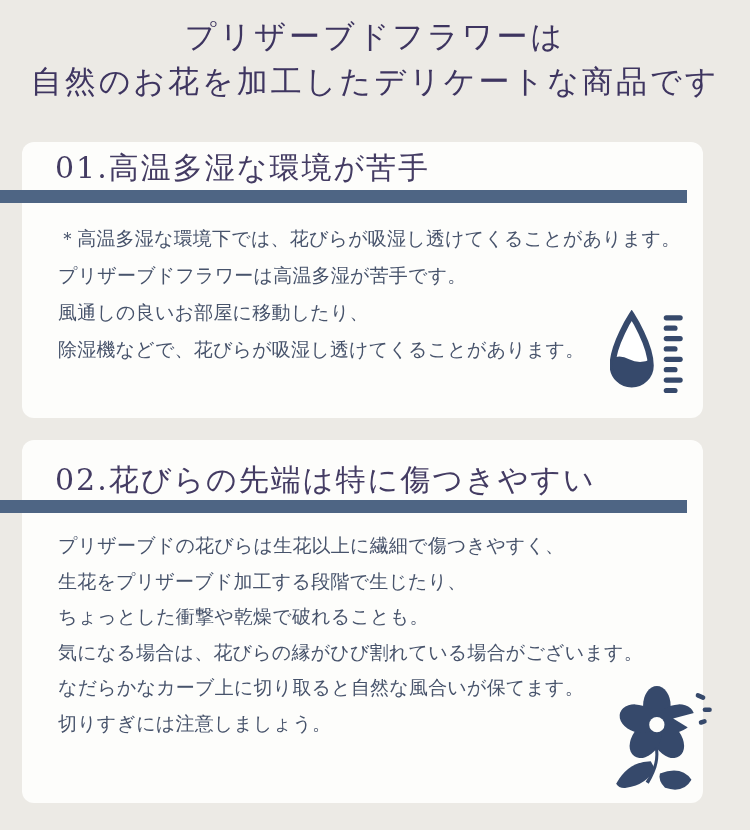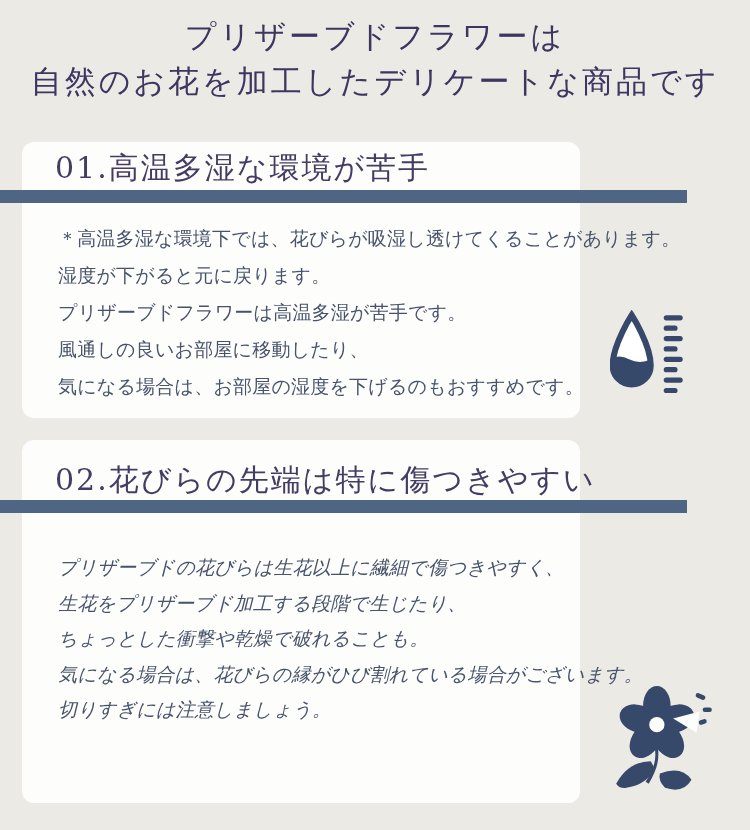--- a/index.html
+++ b/index.html
@@ -18,42 +18,42 @@
     font-family:"DejaVu Sans","Liberation Sans",sans-serif;
   }
   .page-title{
     position:absolute;top:14px;left:0;width:750px;
     text-align:center;margin:0;font-weight:normal;
     font-family:"DejaVu Serif","Liberation Serif",serif;
     font-size:31px;line-height:45px;letter-spacing:3px;
     color:var(--title-text);
   }
   .card{
-    position:absolute;left:22px;width:558px;
+    position:absolute;left:22px;width:681px;
     background:var(--card-bg);border-radius:12px;
   }
   .card.card-1{top:142px;height:276px;}
   .card.card-2{top:440px;height:363px;}
   .card-heading{
     position:absolute;left:33px;margin:0;font-weight:normal;
     font-family:"DejaVu Serif","Liberation Serif",serif;
     font-size:30px;line-height:40px;letter-spacing:2px;
     color:var(--heading-text);white-space:nowrap;
   }
   .card-1 .card-heading{top:6px;}
   .card-2 .card-heading{top:20px;}
   .accent-bar{
     position:absolute;left:0;width:687px;height:13px;
     background:var(--accent-bar);z-index:3;
   }
   .accent-bar.bar-1{top:190px;}
   .accent-bar.bar-2{top:500px;}
   .card-body{position:absolute;left:36px;right:40px;}
   .card-1 .card-body{top:78px;}
-  .card-2 .card-body{top:110px;font-style:italic;}
+  .card-2 .card-body{top:88px;}
   .card-body p{
     margin:0;font-size:19px;letter-spacing:0.2px;
     color:var(--body-text);white-space:nowrap;
   }
   .card-1 .card-body p{line-height:37px;}
   .card-2 .card-body p{line-height:35.5px;}
   .icon{position:absolute;}
   .icon.humidity{left:588px;top:168px;}
   .icon.flower{left:592px;top:244px;}
 </style>
@@ -62,24 +62,23 @@
 
 <h1 class="page-title">
   <span>プリザーブドフラワーは</span><br>
   <span>自然のお花を加工したデリケートな商品です</span>
 </h1>
 
 <section class="card card-1">
   <h2 class="card-heading">01.高温多湿な環境が苦手</h2>
   <div class="card-body">
     <p>＊高温多湿な環境下では、花びらが吸湿し透けてくることがあります。</p>
-    <p>湿度が下がると元に戻ります。</p>
     <p>プリザーブドフラワーは高温多湿が苦手です。</p>
     <p>風通しの良いお部屋に移動したり、</p>
-    <p>気になる場合は、お部屋の湿度を下げるのもおすすめです。</p>
+    <p>除湿機などで、花びらが吸湿し透けてくることがあります。</p>
   </div>
   <svg class="icon humidity" width="78" height="90" viewBox="0 0 90 104" aria-hidden="true">
     <defs>
       <clipPath id="dropClip">
         <path d="M25 6 C25 6 3 40 3 64 A22 22 0 0 0 47 64 C47 40 25 6 25 6 Z"></path>
       </clipPath>
     </defs>
     <path d="M25 6 C25 6 3 40 3 64 A22 22 0 0 0 47 64 C47 40 25 6 25 6 Z" fill="#FFFFFF" stroke="var(--icon-navy)" stroke-width="7"></path>
     <path clip-path="url(#dropClip)" fill="var(--icon-navy)" d="M-2 58 Q10 50 22 57 Q36 64 52 55 L52 104 L-2 104 Z"></path>
     <g fill="var(--icon-navy)">
@@ -96,20 +95,21 @@
 </section>
 <div class="accent-bar bar-1"></div>
 
 <section class="card card-2">
   <h2 class="card-heading">02.花びらの先端は特に傷つきやすい</h2>
   <div class="card-body">
     <p>プリザーブドの花びらは生花以上に繊細で傷つきやすく、</p>
     <p>生花をプリザーブド加工する段階で生じたり、</p>
     <p>ちょっとした衝撃や乾燥で破れることも。</p>
     <p>気になる場合は、花びらの縁がひび割れている場合がございます。</p>
+    <p>なだらかなカーブ上に切り取ると自然な風合いが保てます。</p>
     <p>切りすぎには注意しましょう。</p>
   </div>
   <svg class="icon flower" width="102" height="114" viewBox="0 0 100 112" aria-hidden="true">
     <g fill="var(--icon-navy)">
       <g transform="translate(42,40)">
         <ellipse cx="0" cy="-19" rx="13.5" ry="19"></ellipse>
         <ellipse cx="0" cy="-19" rx="13.5" ry="19" transform="rotate(72)"></ellipse>
         <ellipse cx="0" cy="-19" rx="13.5" ry="19" transform="rotate(144)"></ellipse>
         <ellipse cx="0" cy="-19" rx="13.5" ry="19" transform="rotate(216)"></ellipse>
         <ellipse cx="0" cy="-19" rx="13.5" ry="19" transform="rotate(288)"></ellipse>

